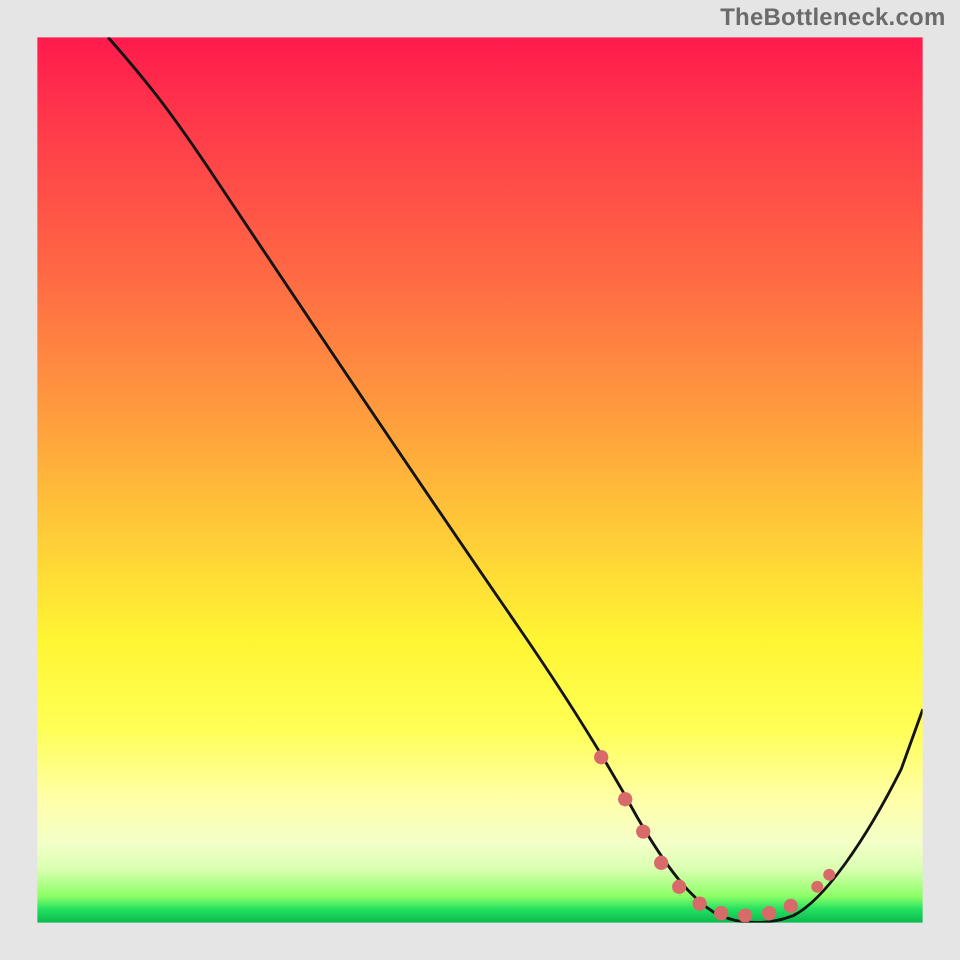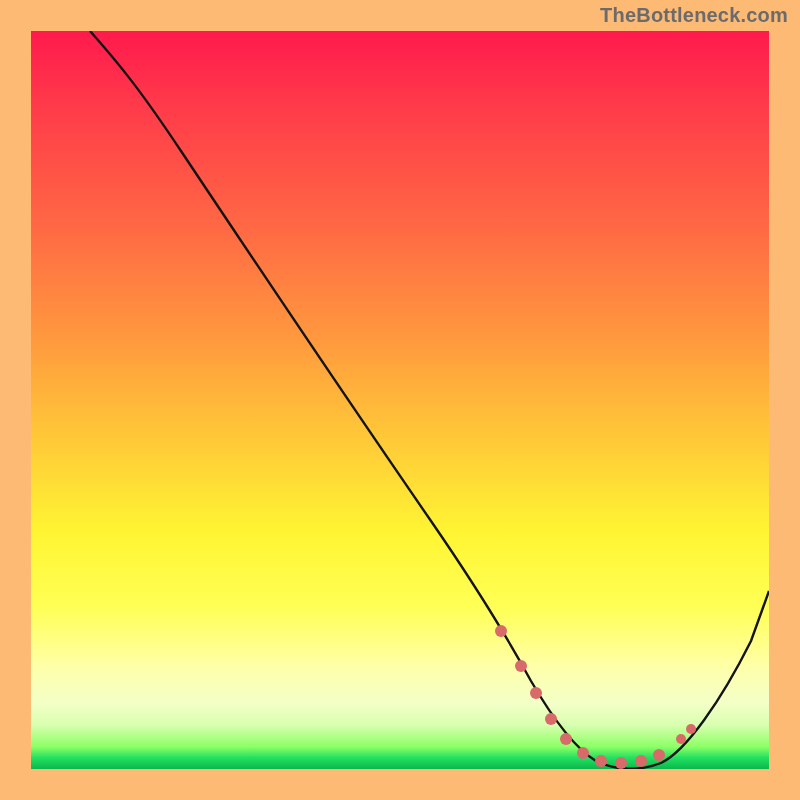--- a/index.html
+++ b/index.html
@@ -7,21 +7,21 @@
     padding: 0;
     width: 800px;
     height: 800px;
     background: #000;
     overflow: hidden;
     font-family: Arial, Helvetica, sans-serif;
   }
   .frame {
     position: absolute;
     inset: 0;
-    background: #fdba74;
+    background: #e5e5e5;
   }
   .attribution {
     position: absolute;
     top: 4px;
     right: 12px;
     font-size: 20px;
     font-weight: 600;
     color: #6b6b6b;
     letter-spacing: 0.2px;
   }

